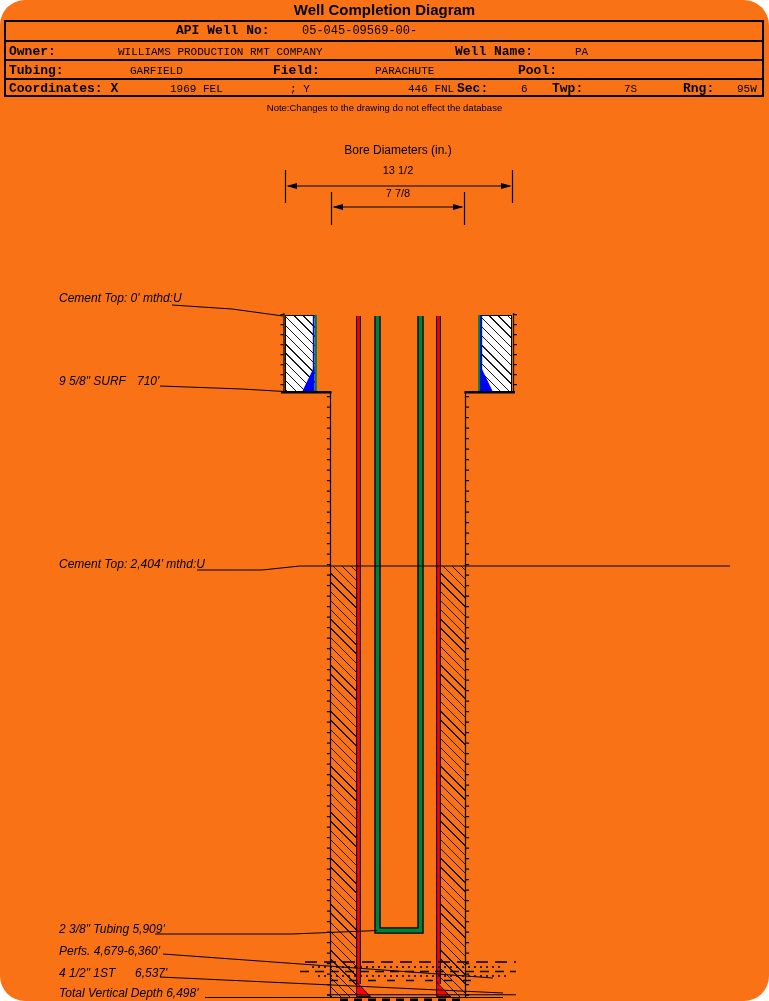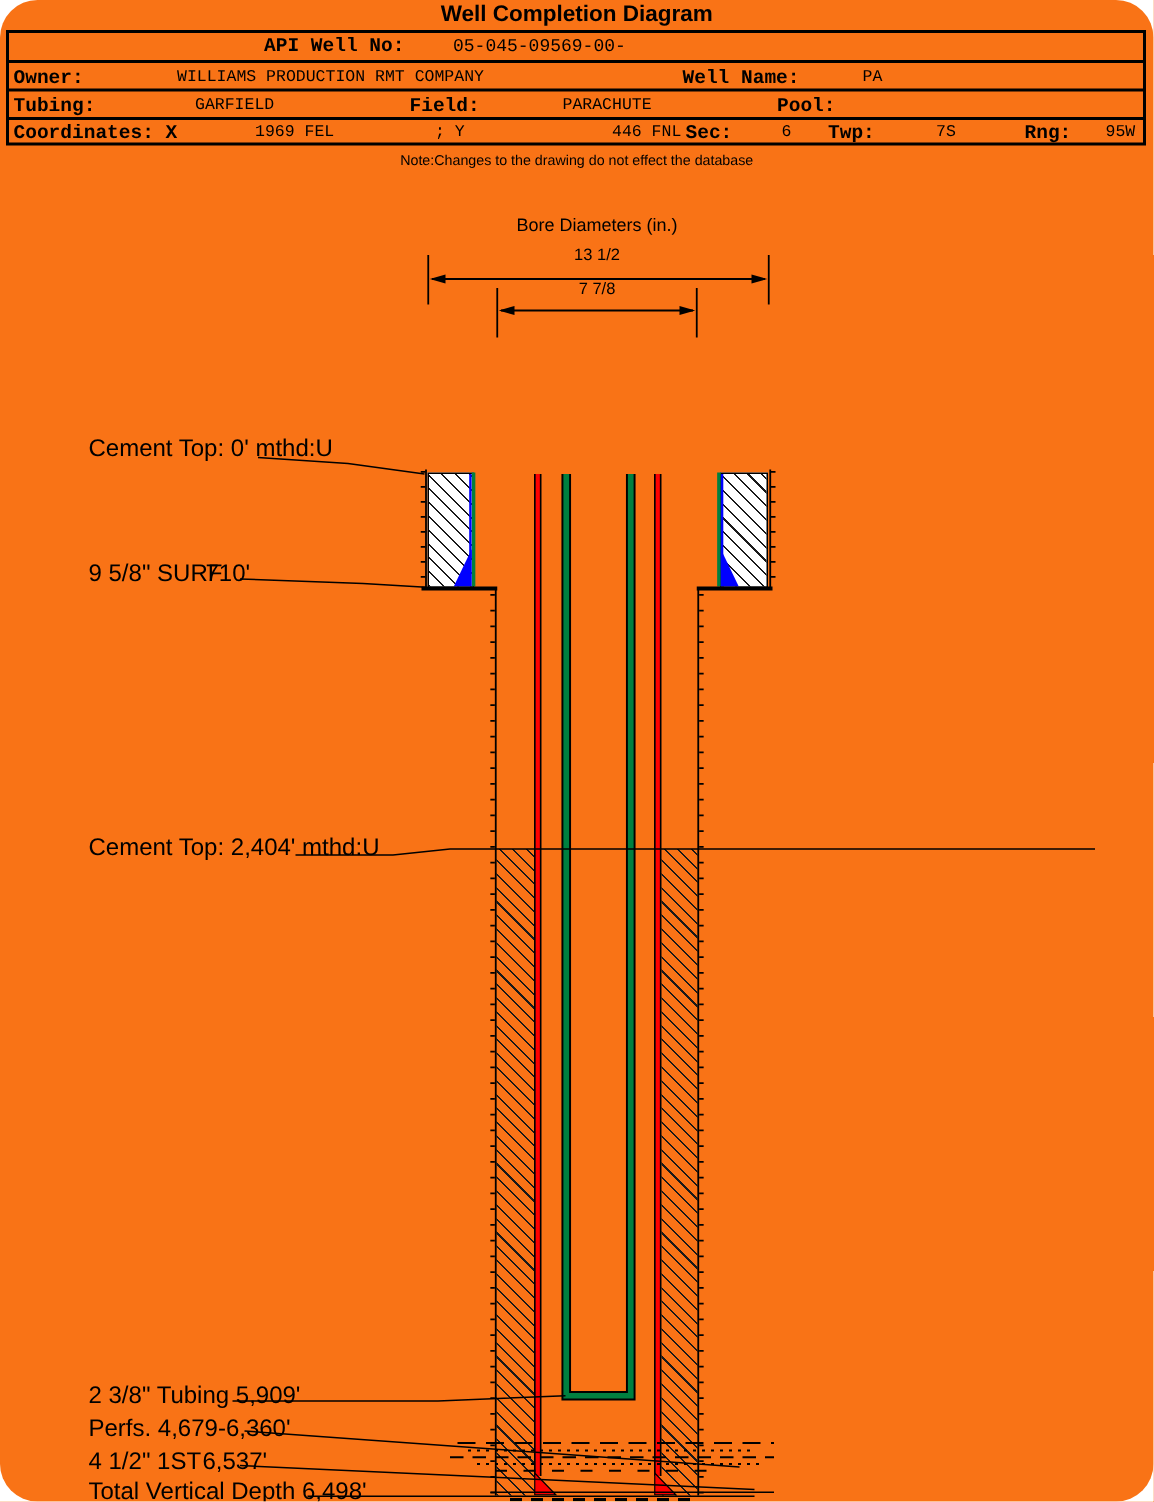--- a/index.html
+++ b/index.html
@@ -36,21 +36,21 @@
      repeating-linear-gradient(45deg,#1a1a1a 0px,#1a1a1a 1px,transparent 1px,transparent 6.5px);}
   .blk{border:1px solid #000;background-color:#fff;background-image:
      repeating-linear-gradient(45deg,#1a1a1a 0px,#1a1a1a 1px,transparent 1px,transparent 6.5px);}
   .blkL{left:285px;top:315px;width:29px;height:75px;}
   .blkR{left:480px;top:315px;width:30px;height:75px;}
   .cemL{left:331px;top:566px;width:26px;height:431px;}
   .cemR{left:441px;top:566px;width:24px;height:431px;}
 
   svg{position:absolute;left:0;top:0;}
 
-  .anno{position:absolute;font-size:16px;white-space:nowrap;}
+  .anno{position:absolute;font-size:12px;white-space:nowrap;font-style:italic;}
 </style>
 </head>
 <body>
 
 <div id="page">
 
   <div class="title">Well Completion Diagram</div>
 
   <div class="hdr">
     <div class="hrow r1">

